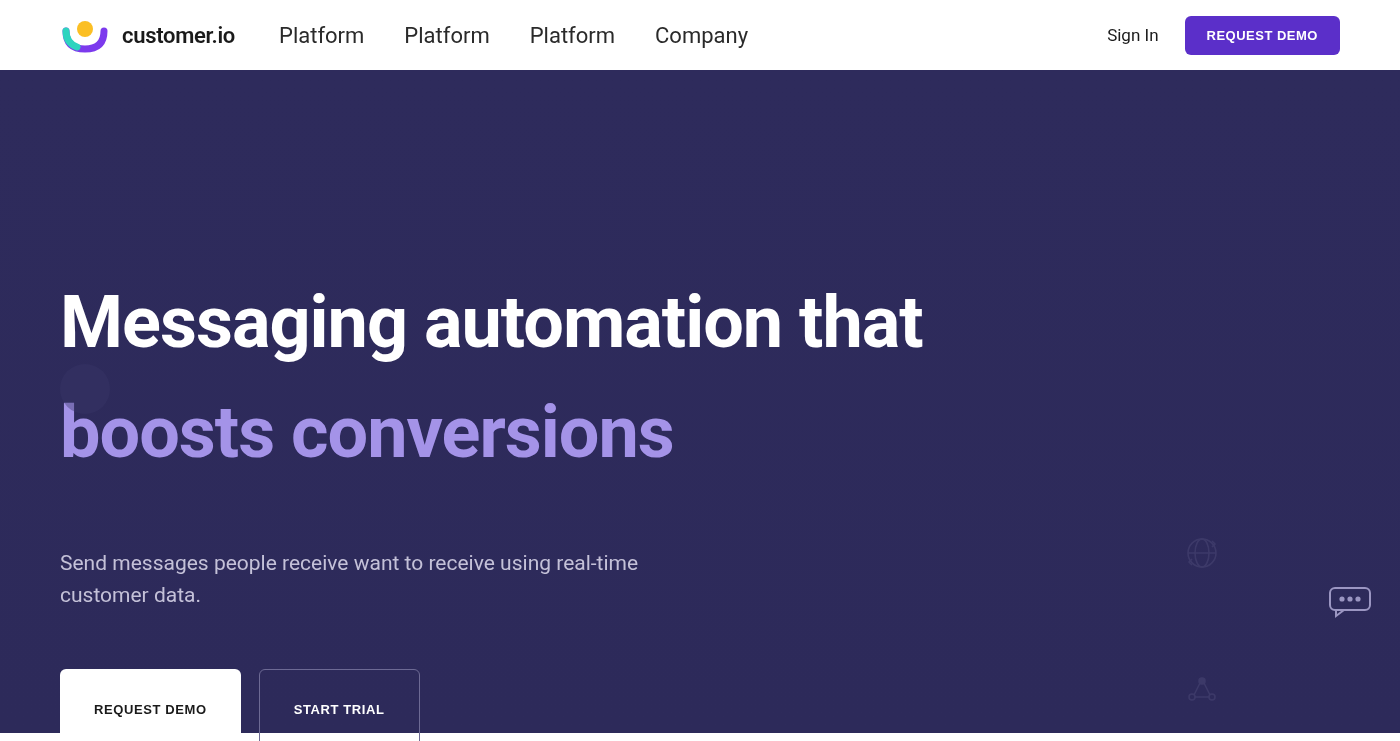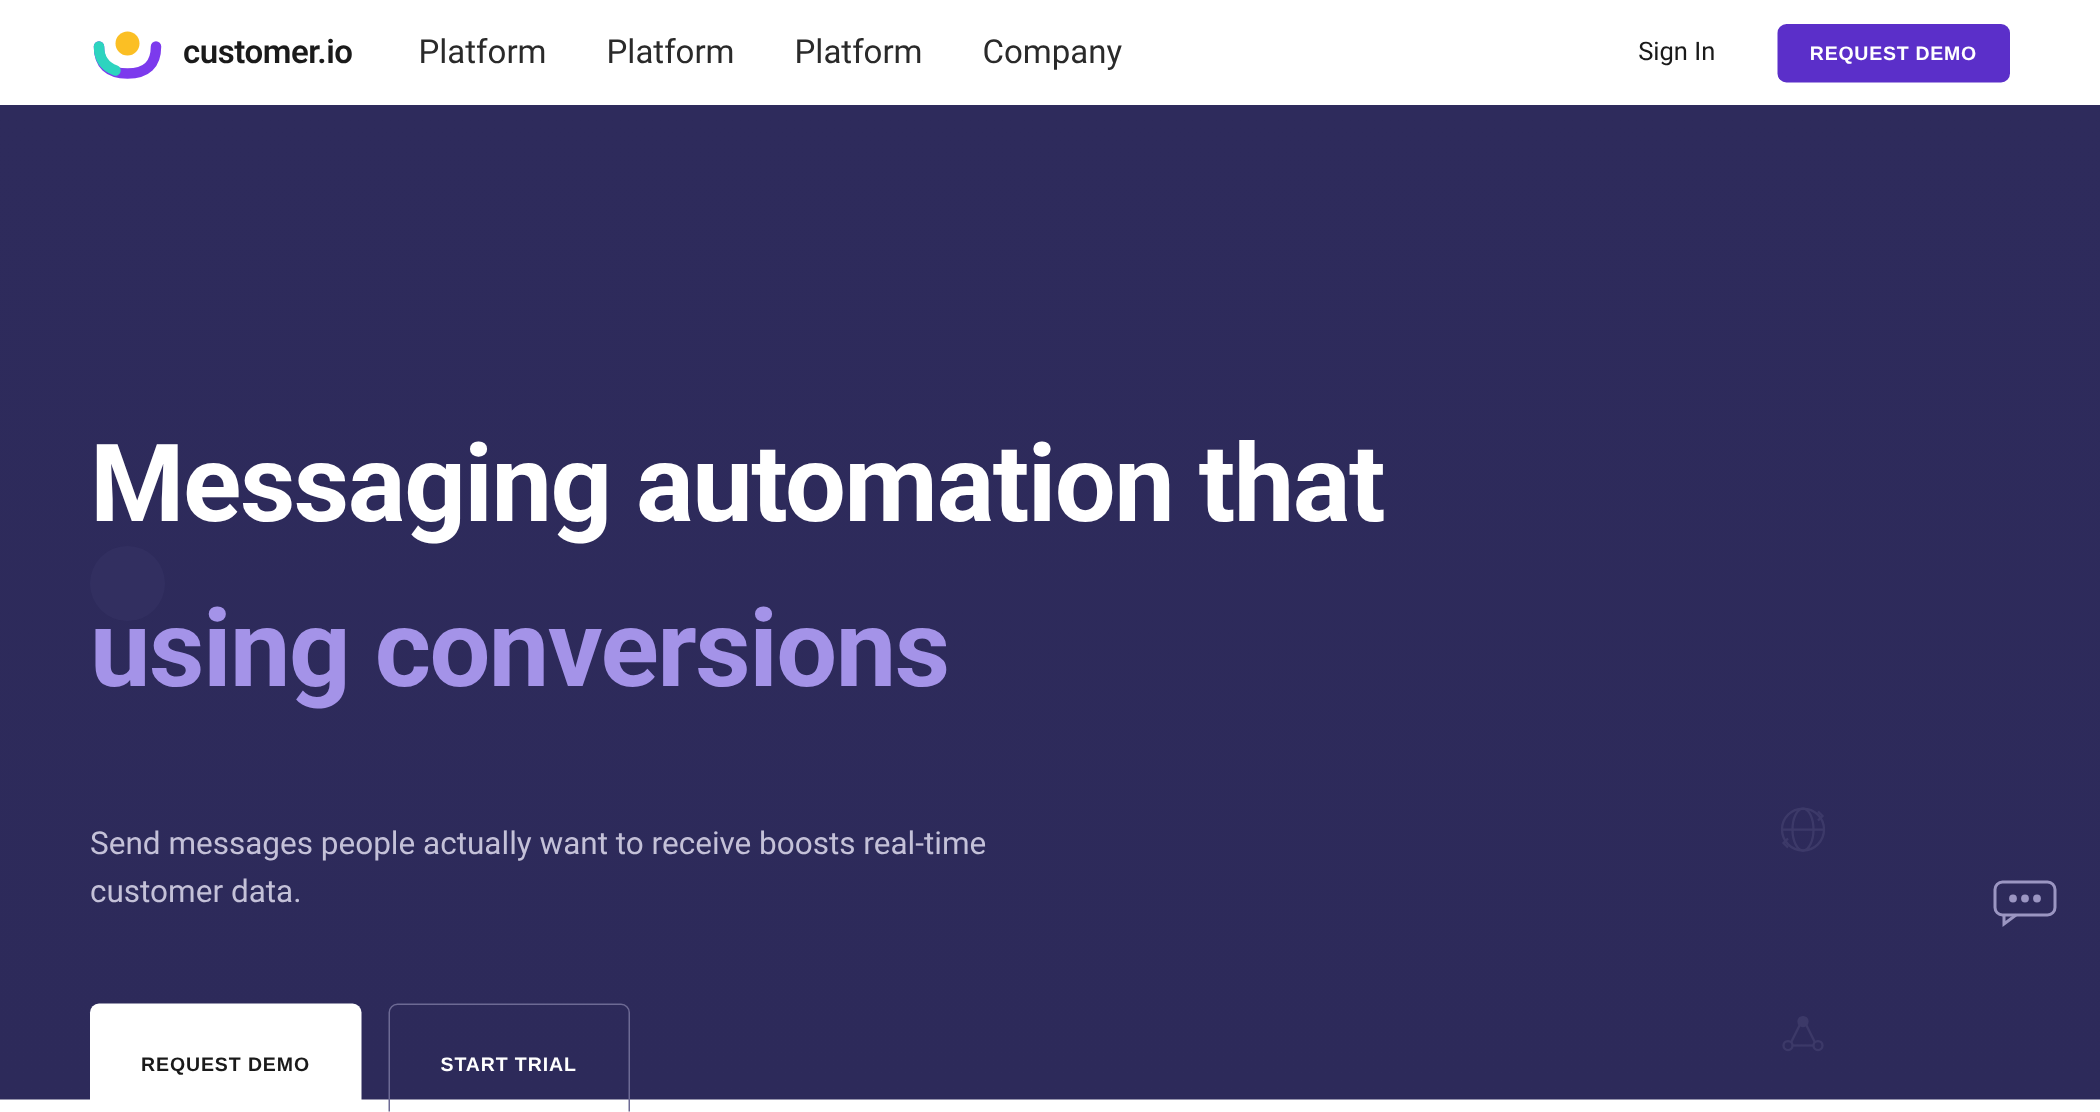--- a/index.html
+++ b/index.html
@@ -44,21 +44,21 @@
 .nav-item {
   font-size: 22px;
   color: #2a2a2a;
   cursor: pointer;
   font-weight: 400;
 }
 .header-right {
   margin-left: auto;
   display: flex;
   align-items: center;
-  gap: 41px;
+  gap: 26px;
 }
 .sign-in {
   font-size: 17px;
   color: #1a1a1a;
   cursor: pointer;
 }
 .request-demo-btn {
   background: #5b2fc9;
   color: #ffffff;
   border: none;
@@ -186,23 +186,23 @@
   <div class="header-right">
     <span class="sign-in">Sign In</span>
     <button class="request-demo-btn">REQUEST DEMO</button>
   </div>
 </header>
 
 <section class="hero">
   <div class="bg-circle"></div>
   <h1>
     <span class="hero-title">Messaging automation that</span>
-    <span class="hero-title-accent">using conversions</span>
+    <span class="hero-title-accent">boosts conversions</span>
   </h1>
-  <p class="hero-subtitle">Send messages people actually want to receive boosts real-time customer data.</p>
+  <p class="hero-subtitle">Send messages people receive want to receive using real-time customer data.</p>
   <div class="hero-buttons">
     <button class="btn-primary">REQUEST DEMO</button>
     <button class="btn-secondary">START TRIAL</button>
   </div>
 
   <div class="bg-icon-1">
     <svg viewBox="0 0 36 36" width="36" height="36" fill="none" stroke="#9691bc" stroke-width="1.5">
       <circle cx="18" cy="18" r="14"></circle>
       <ellipse cx="18" cy="18" rx="7" ry="14"></ellipse>
       <line x1="4" y1="18" x2="32" y2="18"></line>

